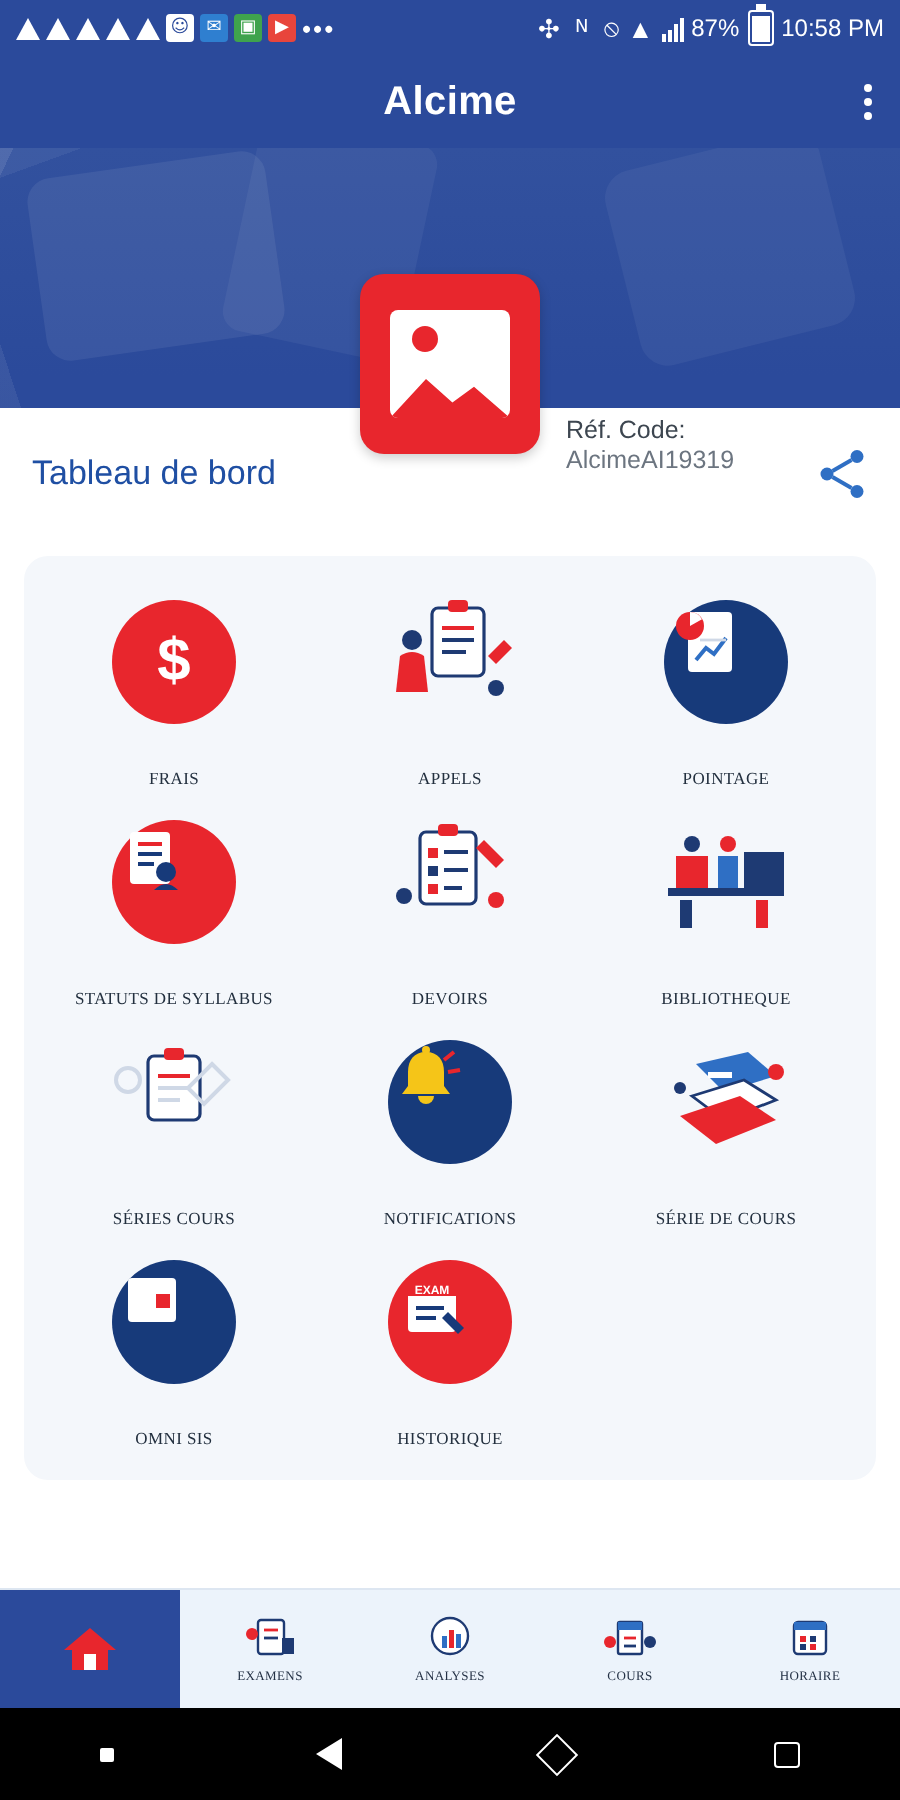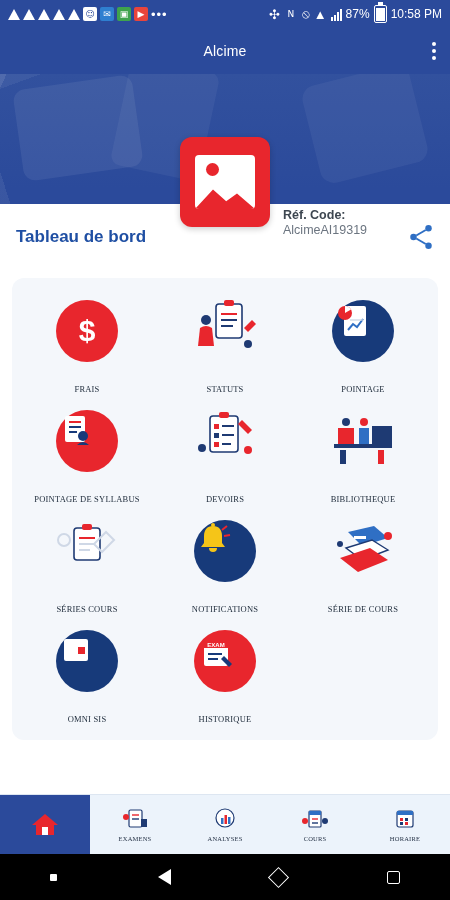--- a/index.html
+++ b/index.html
@@ -50,21 +50,21 @@
   .sigbars i:nth-child(2){height:6px}
   .sigbars i:nth-child(3){height:9px}
   .sigbars i:nth-child(4){height:12px}
 
   
   .appbar {
     height: 46px; background: #2b4a9b; color: #fff;
     display: flex; align-items: center; justify-content: center;
     position: relative;
   }
-  .appbar-title { font-size: 14px; font-weight: normal; letter-spacing: .2px; }
+  .appbar-title { font-size: 20px; font-weight: bold; letter-spacing: .2px; }
   .overflow {
     position: absolute; right: 14px; top: 50%; transform: translateY(-50%);
     display: flex; flex-direction: column; gap: 3px; cursor: pointer;
   }
   .overflow span { width: 4px; height: 4px; border-radius: 50%; background: #fff; display: block; }
 
   
   .banner {
     height: 130px; background: #2b4a9b; position: relative; overflow: hidden;
   }
@@ -88,26 +88,26 @@
   .banner .blob3 {
     position: absolute; right: 30px; top: 0; width: 110px; height: 100px;
     background: rgba(255,255,255,.05); border-radius: 14px; transform: rotate(-14deg);
   }
 
   
   .titlerow {
     height: 66px; background: #fff; display: flex; align-items: center;
     padding: 0 16px; position: relative;
   }
-  .board-title { color: #1f4fa3; font-size: 17px; font-weight: bold; flex: 0 0 auto; }
+  .board-title { color: #1f4fa3; font-size: 17px; font-weight: normal; flex: 0 0 auto; }
   .refbox {
     position: absolute; left: 283px; top: 4px; width: 108px;
     color: #6c7580; font-size: 12.5px; line-height: 15px;
   }
-  .refbox .reflabel { font-weight: bold; color: #3d4650; }
+  .refbox .reflabel { font-weight: normal; color: #3d4650; }
   .share-btn {
     position: absolute; right: 14px; top: 50%; transform: translateY(-50%);
     width: 30px; height: 30px; cursor: pointer;
   }
 
   
   .logo {
     position: absolute; left: 50%; transform: translateX(-50%);
     top: 137px; width: 90px; height: 90px; border-radius: 12px;
     background: #e8262d; display: flex; align-items: center; justify-content: center;
@@ -279,21 +279,21 @@
             <rect x="38" y="2" width="10" height="6" rx="2" fill="#e8262d"></rect>
             <line x1="35" y1="16" x2="51" y2="16" stroke="#e8262d" stroke-width="2"></line>
             <line x1="35" y1="22" x2="51" y2="22" stroke="#1e3a73" stroke-width="2"></line>
             <line x1="35" y1="28" x2="47" y2="28" stroke="#1e3a73" stroke-width="2"></line>
             <circle cx="20" cy="22" r="5" fill="#1e3a73"></circle>
             <path d="M14 30 q6 -4 12 0 l2 18 h-16 z" fill="#e8262d"></path>
             <path d="M58 30 l8 -8 l4 4 l-8 8 z" fill="#e8262d"></path>
             <circle cx="62" cy="46" r="4" fill="#1e3a73"></circle>
           </svg>
         </div>
-        <div class="lbl">STATUTS</div>
+        <div class="lbl">APPELS</div>
       </div>
 
       <div class="cell">
         <div class="art">
           <div class="circle-navy">
             <svg width="42" height="42" viewBox="0 0 42 42">
               <rect x="12" y="6" width="22" height="30" rx="2" fill="#fff"></rect>
               <circle cx="13" cy="13" r="7" fill="#e8262d"></circle>
               <path d="M13 13 l0 -7 a7 7 0 0 1 6 3.6 z" fill="#fff"></path>
               <polyline points="16,30 21,24 25,27 31,19" fill="none" stroke="#2f6fc4" stroke-width="2"></polyline>
@@ -310,21 +310,21 @@
             <svg width="40" height="40" viewBox="0 0 40 40">
               <rect x="9" y="6" width="20" height="26" rx="2" fill="#fff"></rect>
               <line x1="13" y1="12" x2="25" y2="12" stroke="#e8262d" stroke-width="2"></line>
               <line x1="13" y1="17" x2="25" y2="17" stroke="#173a7a" stroke-width="2"></line>
               <line x1="13" y1="22" x2="21" y2="22" stroke="#173a7a" stroke-width="2"></line>
               <circle cx="27" cy="26" r="5" fill="#173a7a"></circle>
               <path d="M21 35 q6 -6 12 0 z" fill="#173a7a"></path>
             </svg>
           </div>
         </div>
-        <div class="lbl">POINTAGE DE SYLLABUS</div>
+        <div class="lbl">STATUTS DE SYLLABUS</div>
       </div>
 
       <div class="cell">
         <div class="art">
           <svg width="78" height="66" viewBox="0 0 78 66">
             <rect x="24" y="8" width="28" height="36" rx="3" fill="#fff" stroke="#1e3a73" stroke-width="1.6"></rect>
             <rect x="33" y="4" width="10" height="6" rx="2" fill="#e8262d"></rect>
             <rect x="28" y="16" width="5" height="5" fill="#e8262d"></rect>
             <rect x="28" y="25" width="5" height="5" fill="#1e3a73"></rect>
             <rect x="28" y="34" width="5" height="5" fill="#e8262d"></rect>

